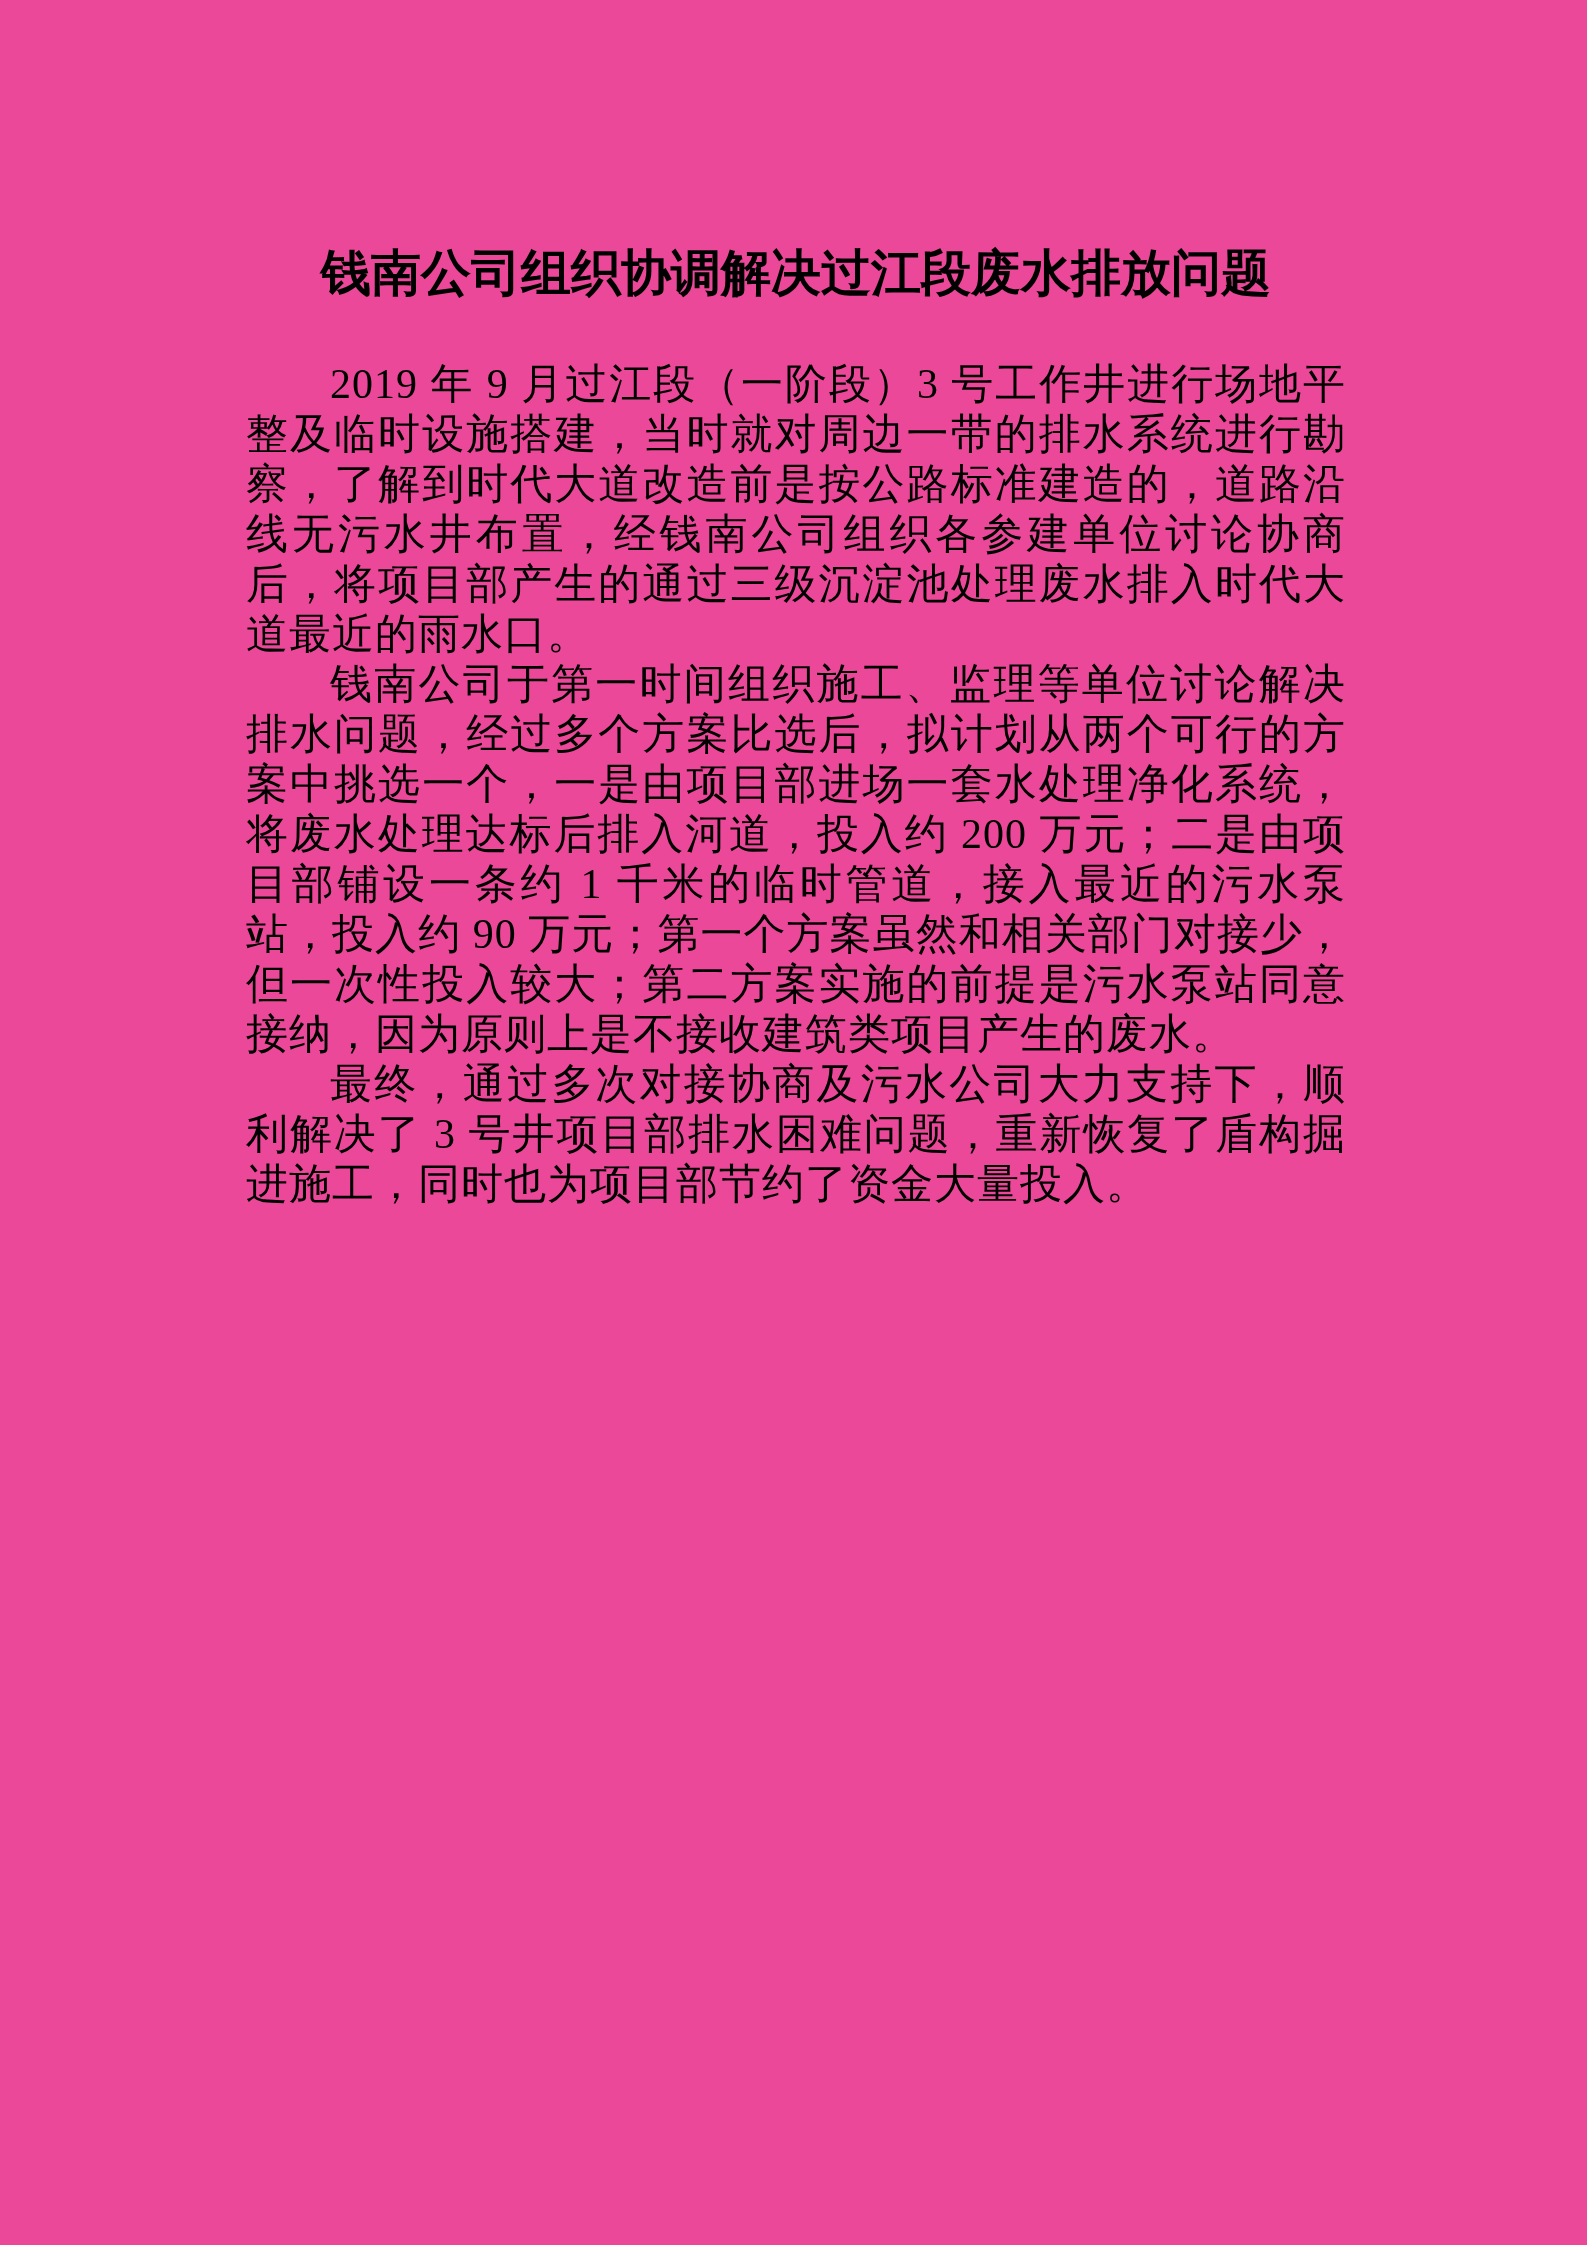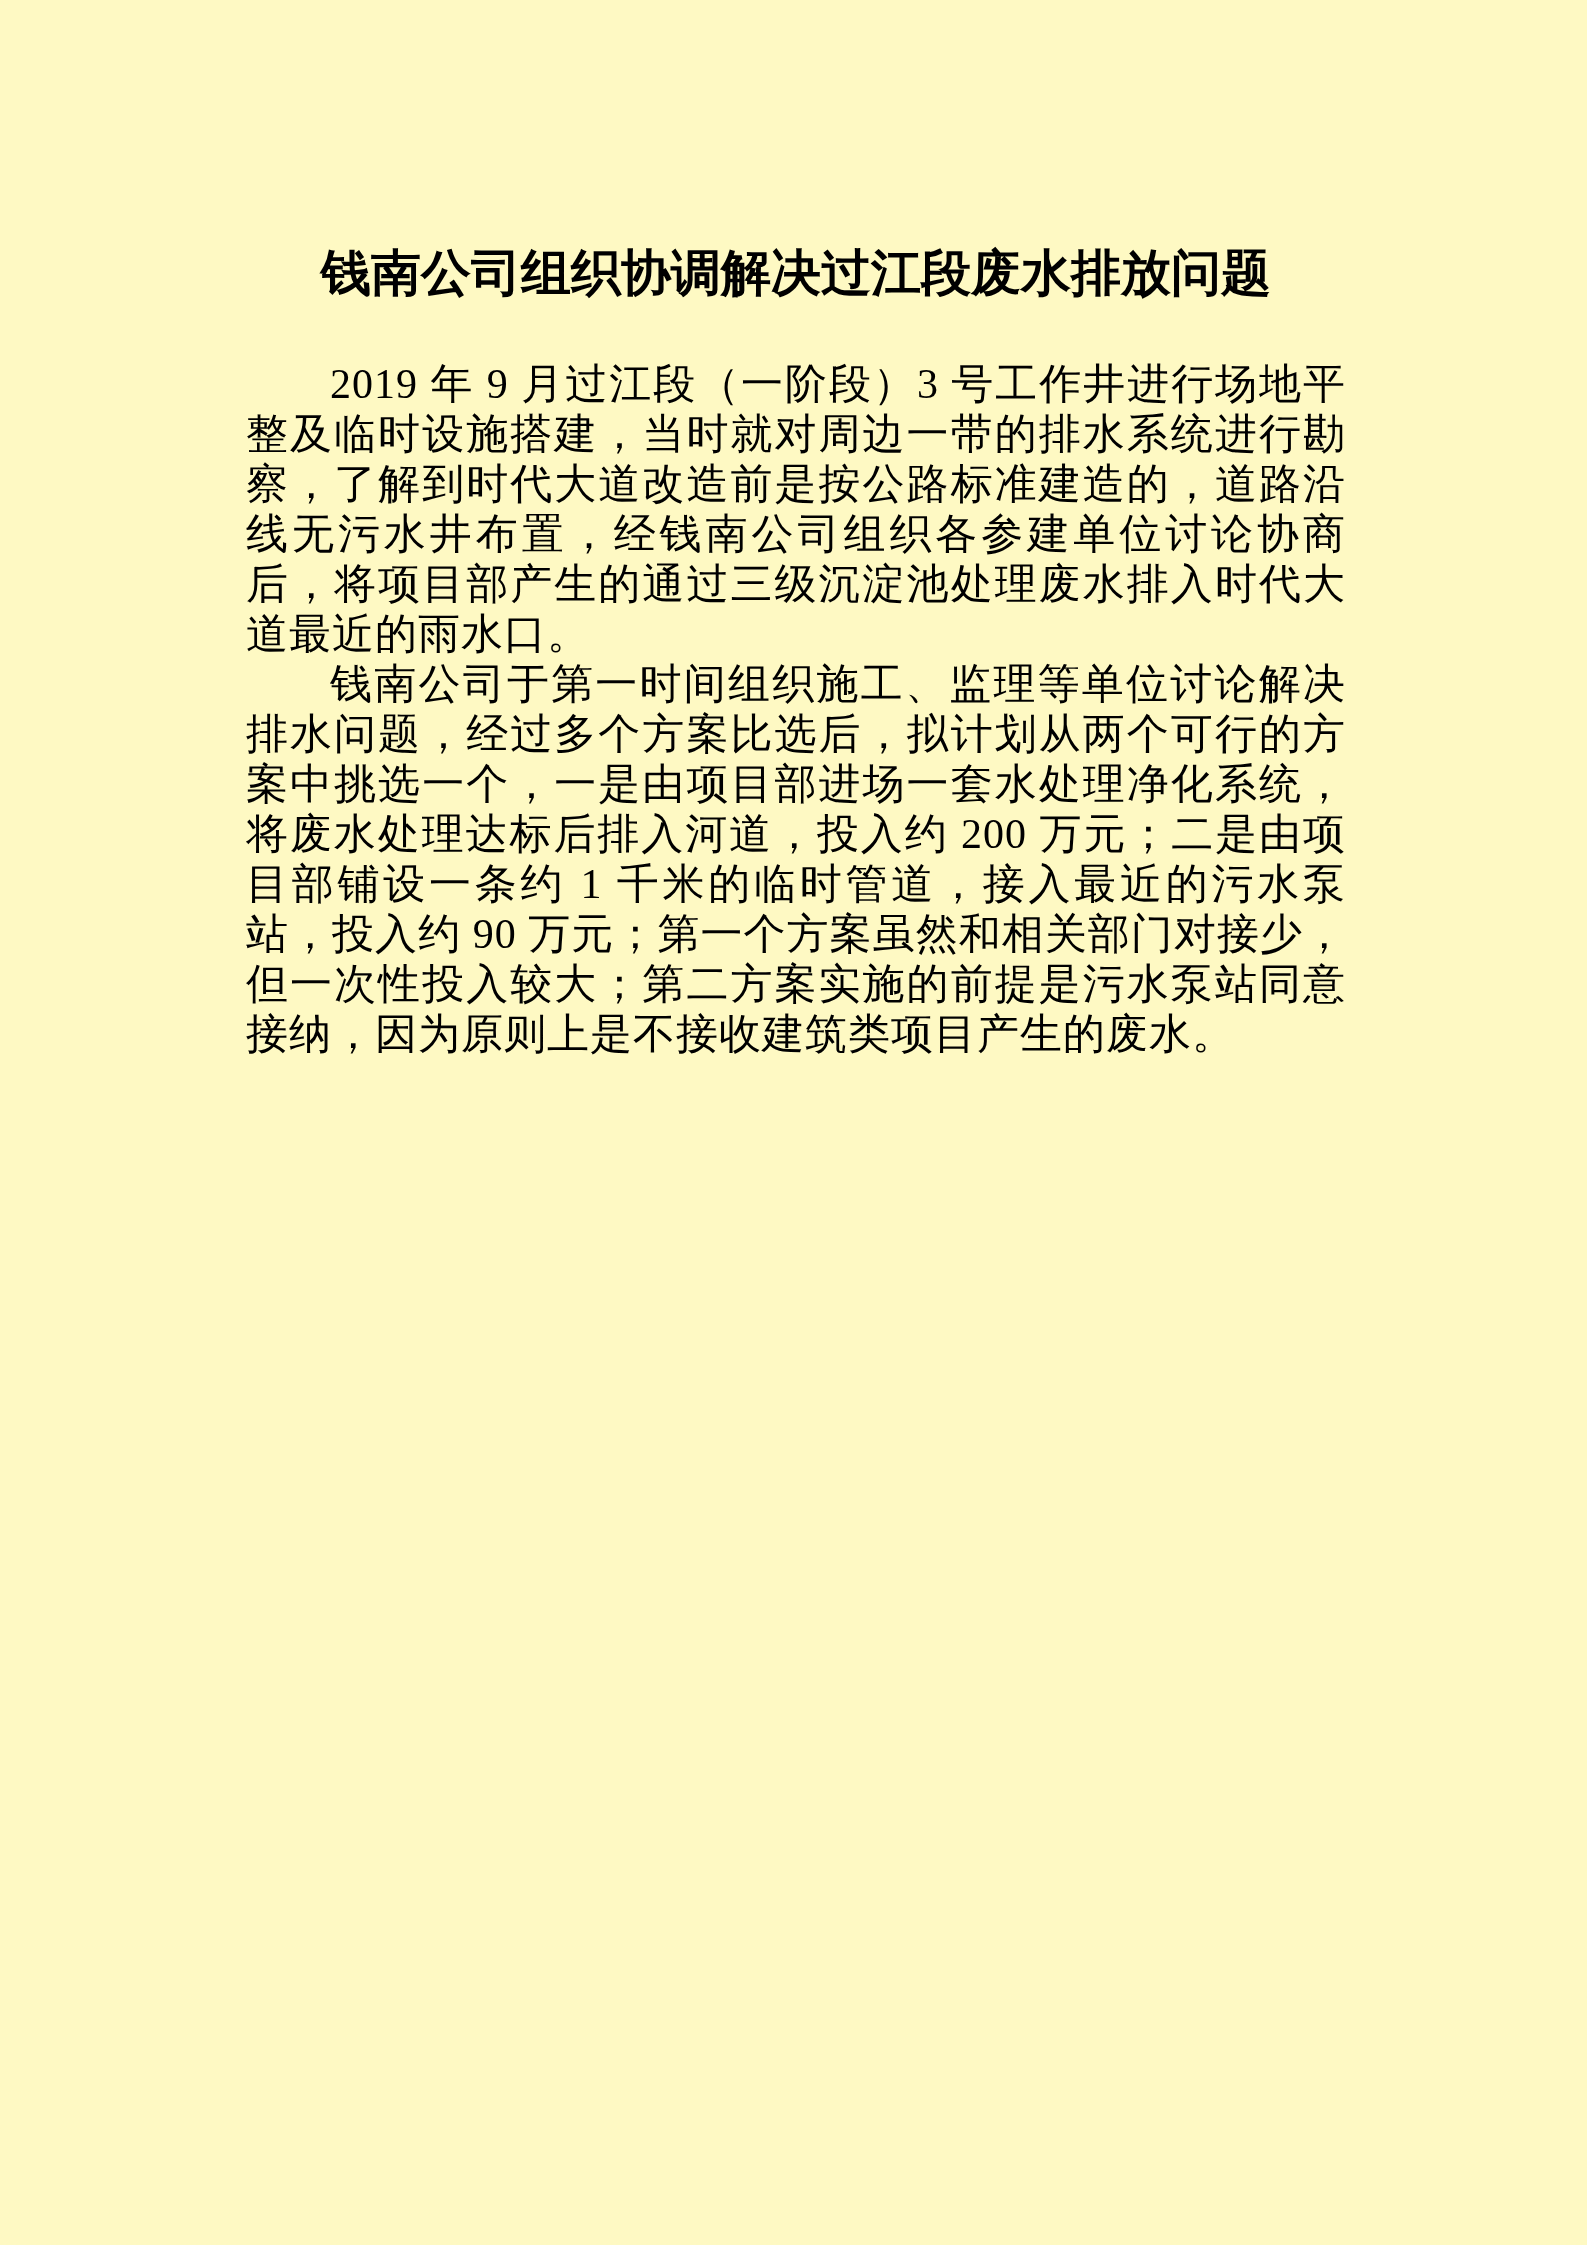--- a/index.html
+++ b/index.html
@@ -4,21 +4,21 @@
 <style>
   html, body {
     margin: 0;
     padding: 0;
     background: #ffffff;
   }
   .page {
     position: relative;
     width: 1587px;
     height: 2245px;
-    background: #fef9c3;
+    background: #ec4899;
     overflow: hidden;
     font-family: "Liberation Serif", "DejaVu Serif", serif;
     color: #000000;
   }
   .doc {
     position: absolute;
     top: 236px;
     left: 246px;
     width: 1100px;
   }
@@ -43,14 +43,15 @@
   }
 </style>
 </head>
 <body>
 
 <div class="page">
   <div class="doc">
     <h1 class="doc-title">钱南公司组织协调解决过江段废水排放问题</h1>
     <p class="doc-para">2019 年 9 月过江段（一阶段）3 号工作井进行场地平整及临时设施搭建，当时就对周边一带的排水系统进行勘察，了解到时代大道改造前是按公路标准建造的，道路沿线无污水井布置，经钱南公司组织各参建单位讨论协商后，将项目部产生的通过三级沉淀池处理废水排入时代大道最近的雨水口。</p>
     <p class="doc-para">钱南公司于第一时间组织施工、监理等单位讨论解决排水问题，经过多个方案比选后，拟计划从两个可行的方案中挑选一个，一是由项目部进场一套水处理净化系统，将废水处理达标后排入河道，投入约 200 万元；二是由项目部铺设一条约 1 千米的临时管道，接入最近的污水泵站，投入约 90 万元；第一个方案虽然和相关部门对接少，但一次性投入较大；第二方案实施的前提是污水泵站同意接纳，因为原则上是不接收建筑类项目产生的废水。</p>
+    <p class="doc-para">最终，通过多次对接协商及污水公司大力支持下，顺利解决了 3 号井项目部排水困难问题，重新恢复了盾构掘进施工，同时也为项目部节约了资金大量投入。</p>
   </div>
 </div>
 
 </body></html>

